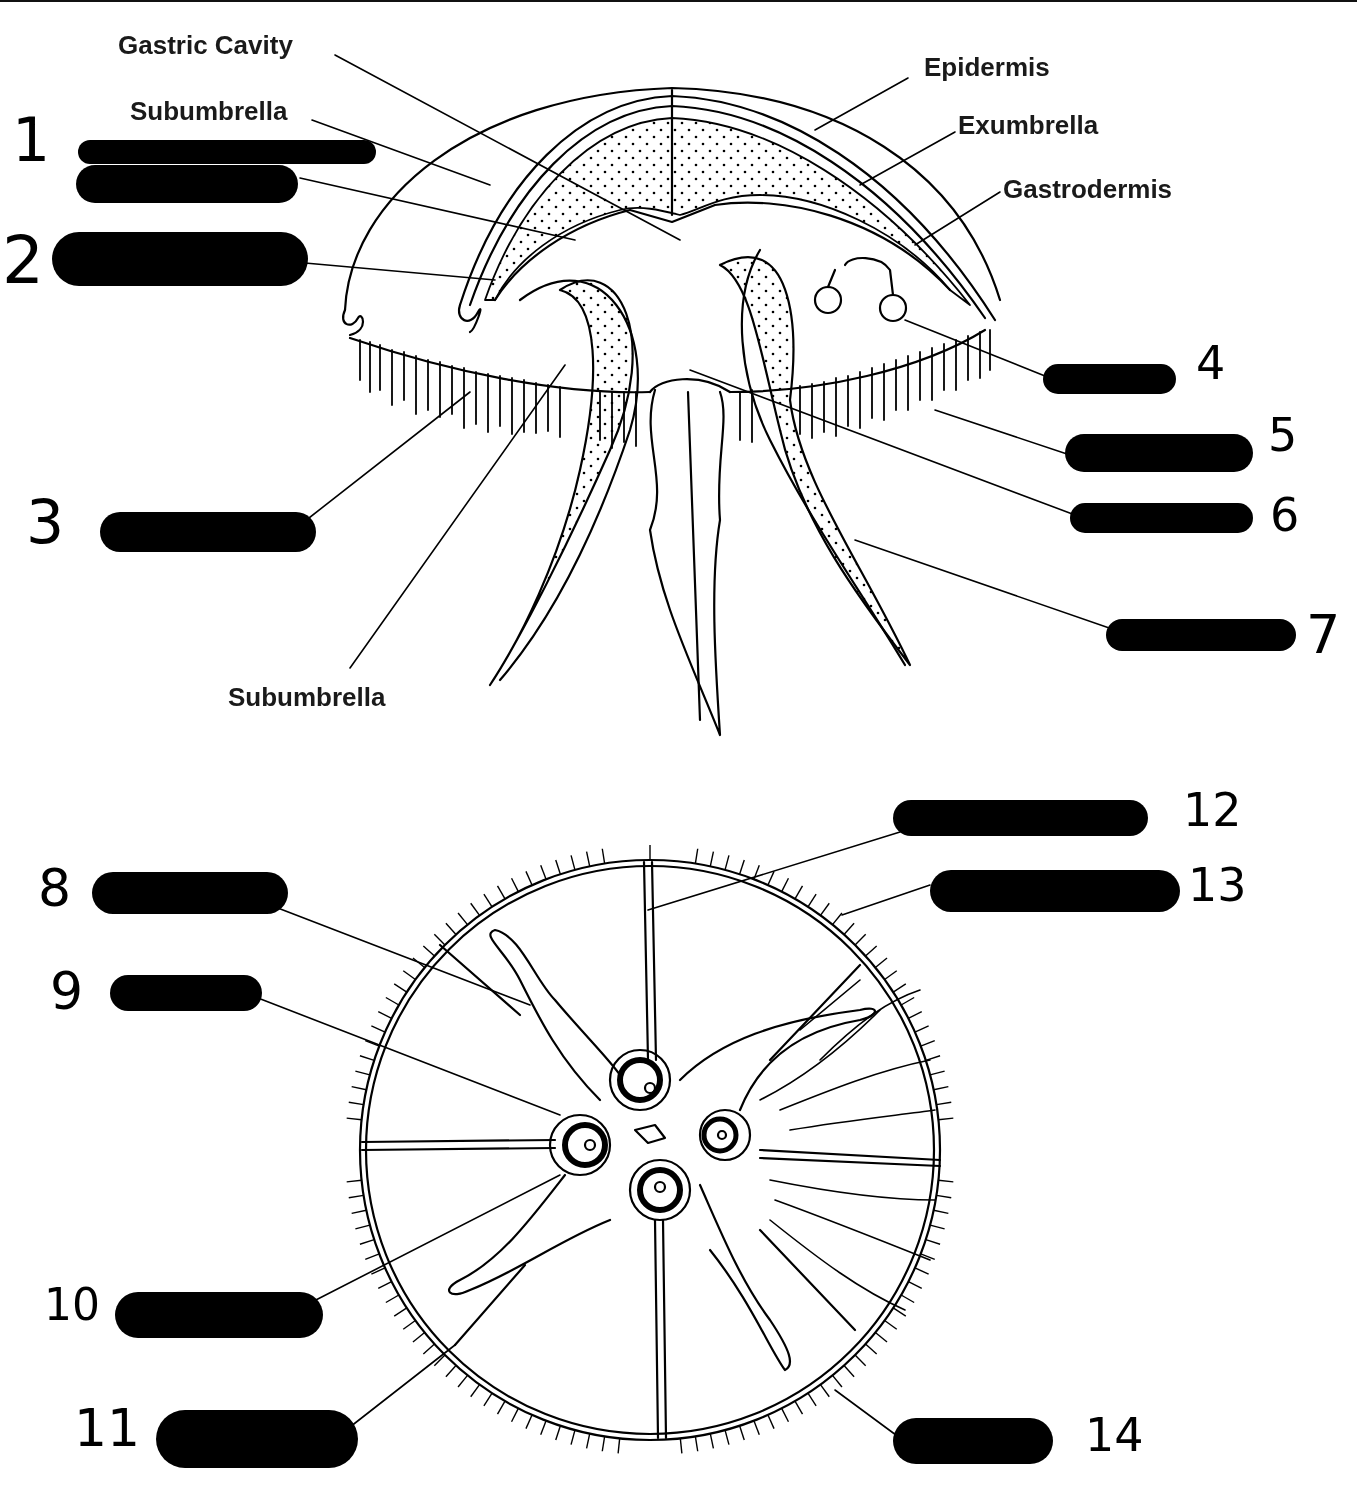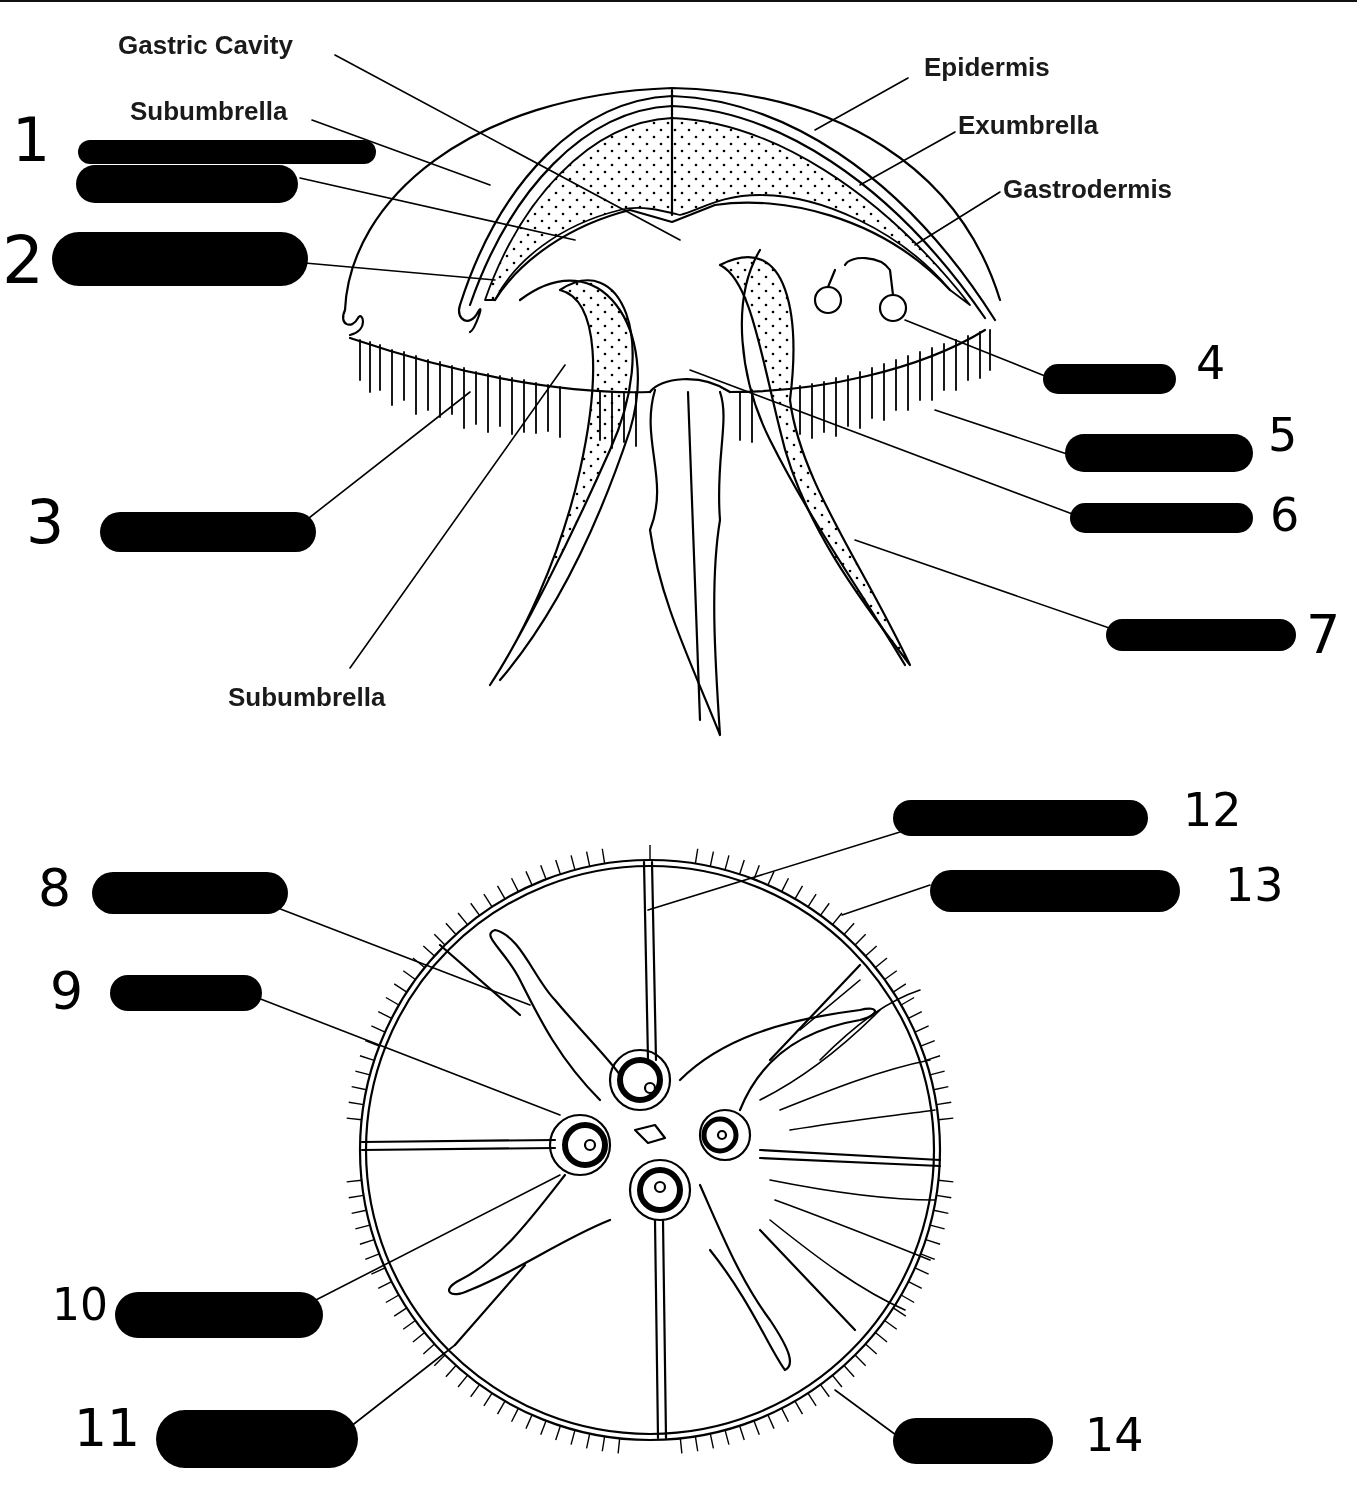--- a/index.html
+++ b/index.html
@@ -500,26 +500,26 @@
 
 <div class="redact" style="left:1106px;top:619px;width:190px;height:32px;"></div>
 <div class="num" style="left:1306px;top:608px;font-size:54px;">7</div>
 
 <div class="num" style="left:38px;top:862px;font-size:52px;">8</div>
 <div class="redact" style="left:92px;top:872px;width:196px;height:42px;"></div>
 
 <div class="num" style="left:50px;top:965px;font-size:52px;">9</div>
 <div class="redact" style="left:110px;top:975px;width:152px;height:36px;"></div>
 
-<div class="num" style="left:52px;top:1283px;font-size:44px;">10</div>
+<div class="num" style="left:44px;top:1283px;font-size:44px;">10</div>
 <div class="redact" style="left:115px;top:1292px;width:208px;height:46px;"></div>
 
 <div class="num" style="left:74px;top:1402px;font-size:52px;">11</div>
 <div class="redact" style="left:156px;top:1410px;width:202px;height:58px;"></div>
 
 <div class="redact" style="left:893px;top:800px;width:255px;height:36px;"></div>
 <div class="num" style="left:1183px;top:787px;">12</div>
 
 <div class="redact" style="left:930px;top:870px;width:250px;height:42px;"></div>
-<div class="num" style="left:1188px;top:862px;margin-left:37px;">13</div>
+<div class="num" style="left:1188px;top:862px;">13</div>
 
 <div class="redact" style="left:893px;top:1418px;width:160px;height:46px;"></div>
 <div class="num" style="left:1085px;top:1412px;">14</div>
 
 </body></html>

